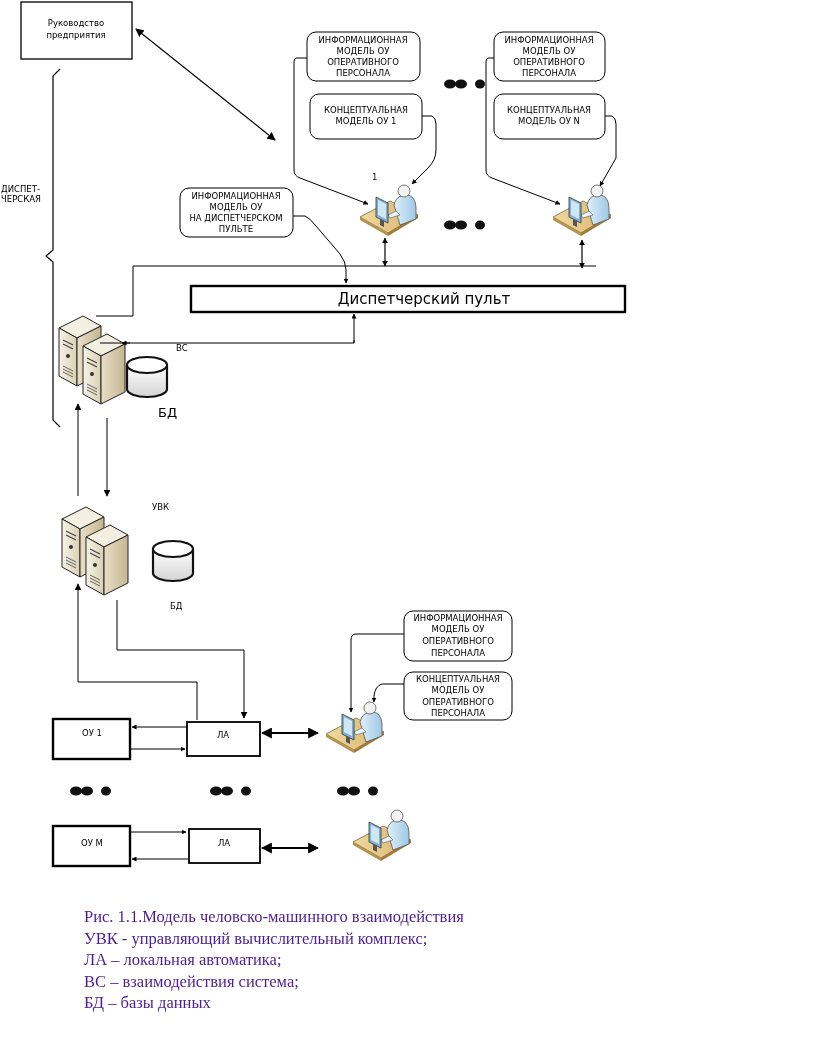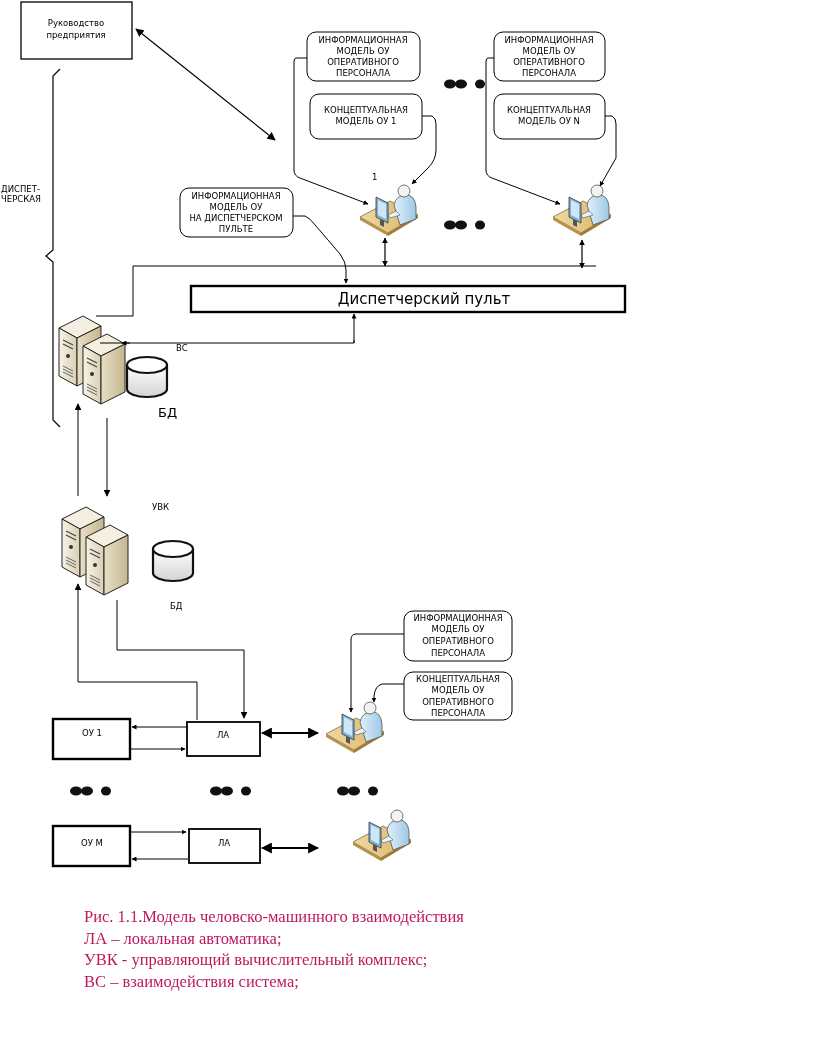--- a/index.html
+++ b/index.html
@@ -1,21 +1,21 @@
 <!DOCTYPE html>
 <html><head>
 <meta charset="utf-8">
 <style>
   html, body { margin:0; padding:0; background:#ffffff; }
   body { width:819px; height:1042px; position:relative; overflow:hidden; font-family:"Liberation Sans", sans-serif; color:#000; }
   svg#diagram { position:absolute; left:0; top:0; }
   .lbl { font-family:"DejaVu Sans", sans-serif; font-size:8.5px; fill:#000; }
   .lbl-md { font-family:"DejaVu Sans", sans-serif; font-size:9.5px; fill:#000; }
   .lbl-lg { font-family:"DejaVu Sans", sans-serif; font-size:15px; fill:#000; }
-  .caption { position:absolute; left:84px; top:906px; font-family:"Liberation Serif", serif; font-size:16.5px; line-height:21.5px; color:#be185d; }
+  .caption { position:absolute; left:84px; top:906px; font-family:"Liberation Serif", serif; font-size:16.5px; line-height:21.5px; color:#4c1d95; }
   .caption div { white-space:nowrap; }
 </style>
 </head>
 <body>
 
 <svg id="diagram" width="819" height="1042" viewBox="0 0 819 1042" xmlns="http://www.w3.org/2000/svg">
   <defs>
     <marker id="arr" viewBox="0 0 10 10" refX="9" refY="5" markerWidth="7" markerHeight="7" orient="auto-start-reverse">
       <path d="M0,0 L10,5 L0,10 z" fill="#000"></path>
     </marker>
@@ -218,16 +218,17 @@
     <text class="lbl" x="224" y="846" text-anchor="middle">ЛА</text>
     <line x1="130" y1="832" x2="186" y2="832" stroke="#000" stroke-width="1" marker-end="url(#arrL)"></line>
     <line x1="188" y1="859" x2="132" y2="859" stroke="#000" stroke-width="1" marker-end="url(#arrL)"></line>
     <line x1="262" y1="848" x2="318" y2="848" stroke="#000" stroke-width="2.2" marker-start="url(#arrL)" marker-end="url(#arrL)"></line>
     <use href="#operator" x="353" y="810"></use>
   </g>
 </svg>
 
 <div class="caption">
   <div>Рис. 1.1.Модель человско-машинного взаимодействия</div>
+  <div>УВК - управляющий вычислительный комплекс;</div>
   <div>ЛА – локальная автоматика;</div>
-  <div>УВК - управляющий вычислительный комплекс;</div>
   <div>ВС – взаимодействия система;</div>
+  <div>БД – базы данных</div>
 </div>
 
 </body></html>

